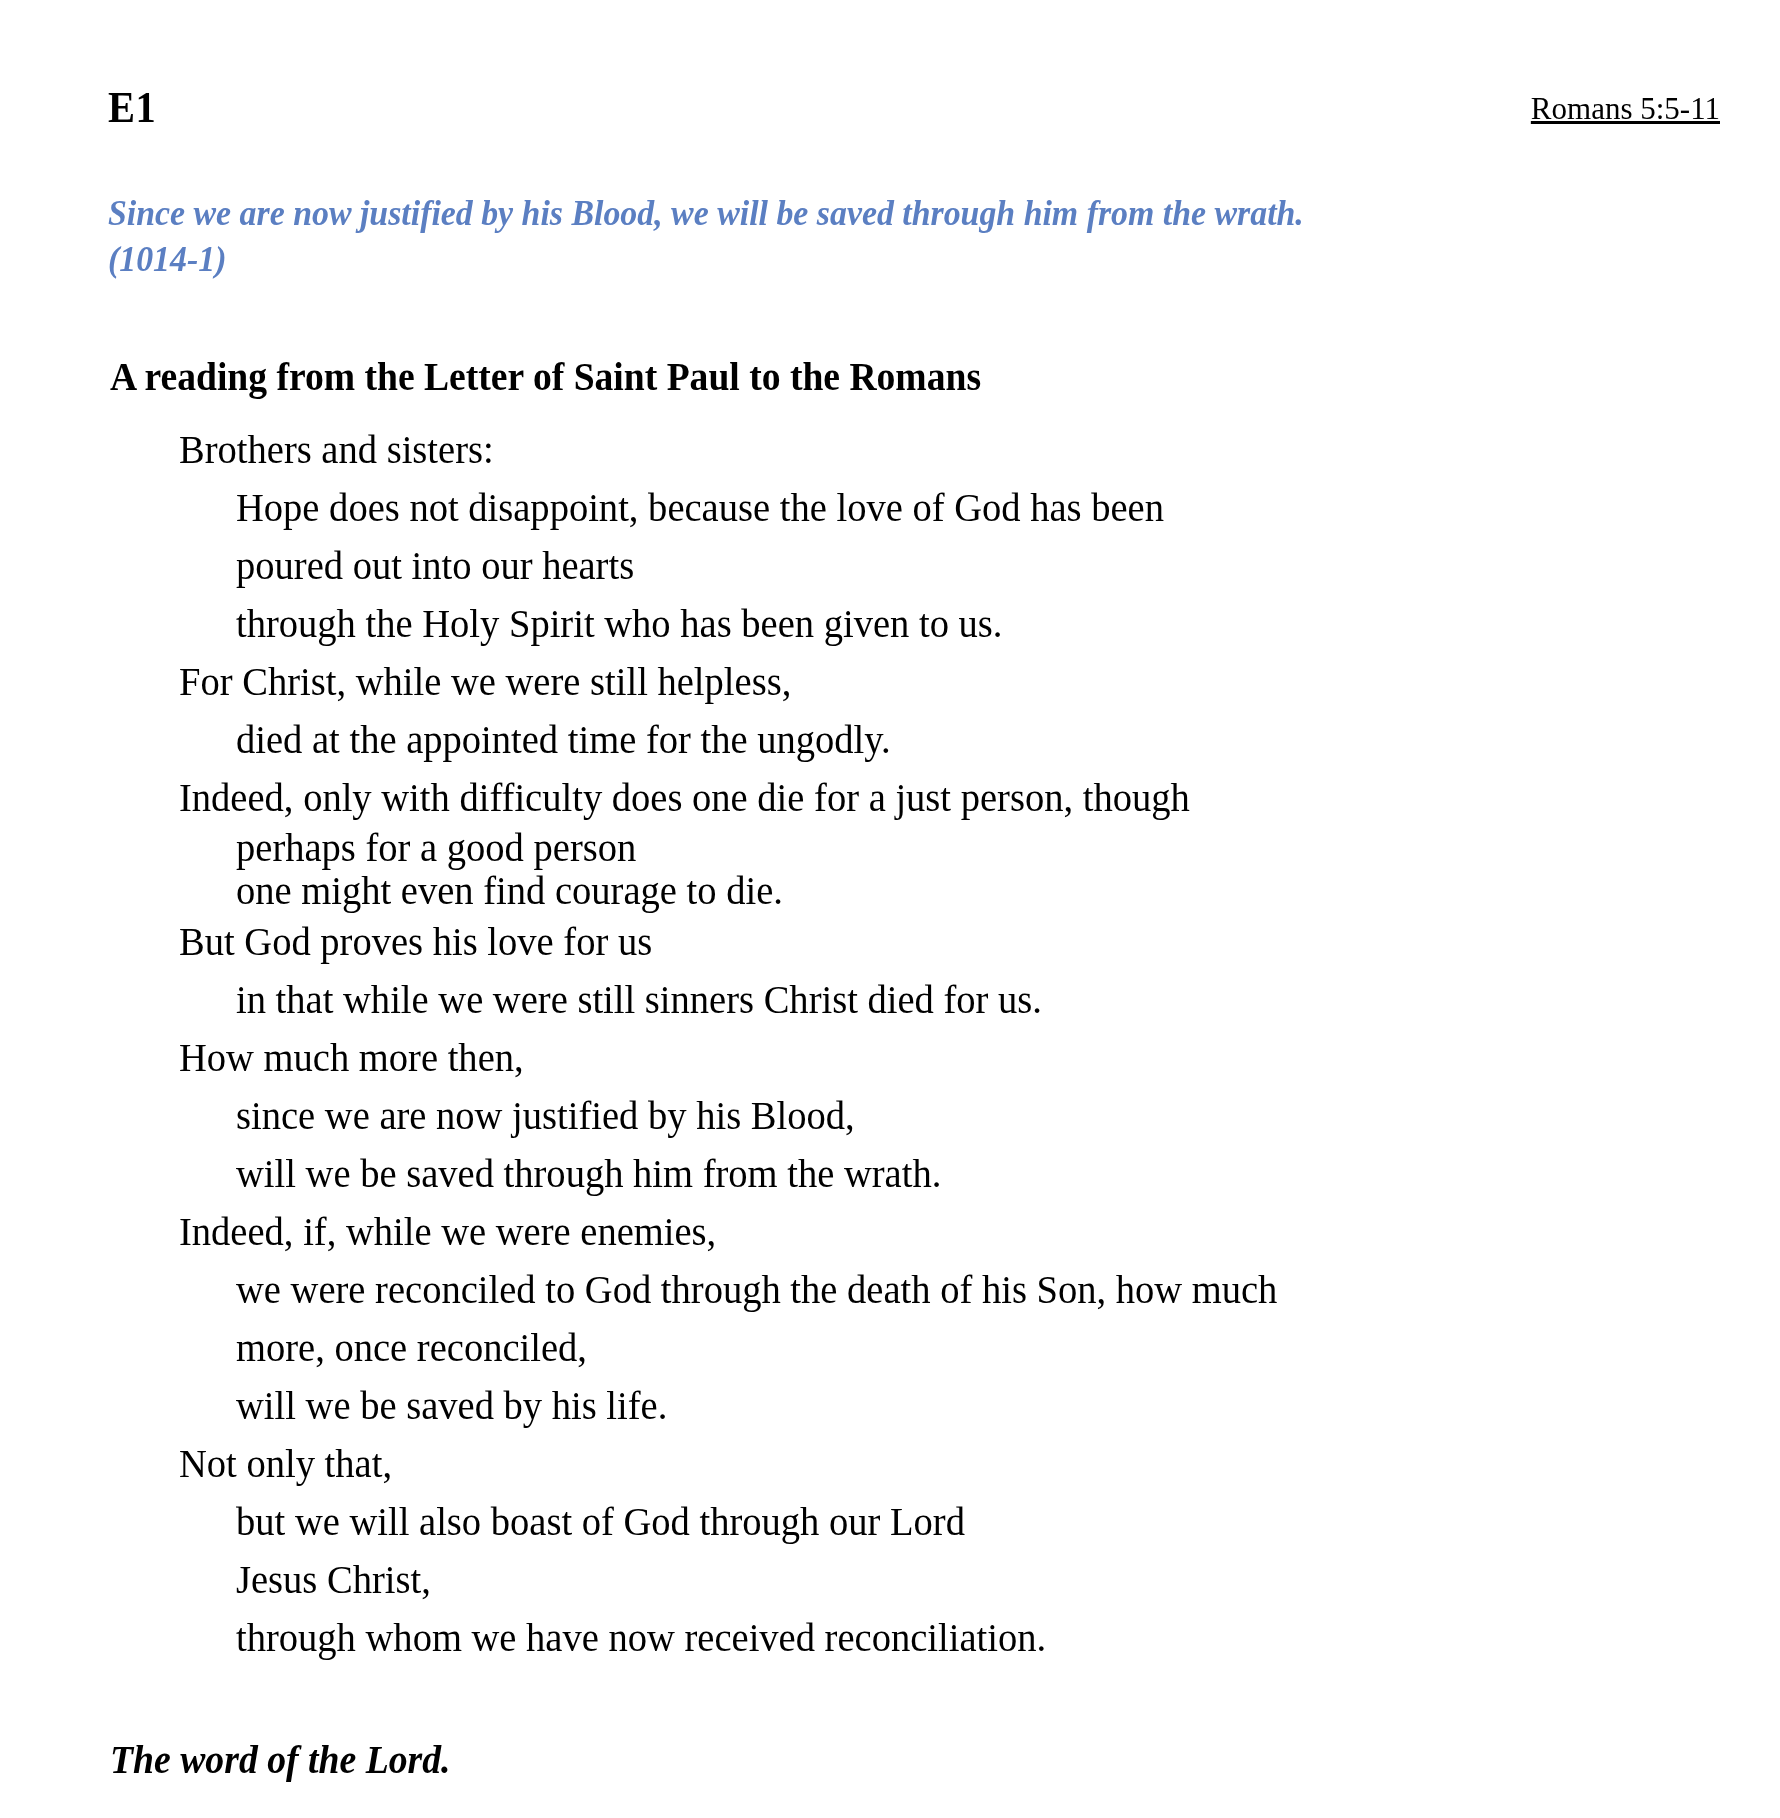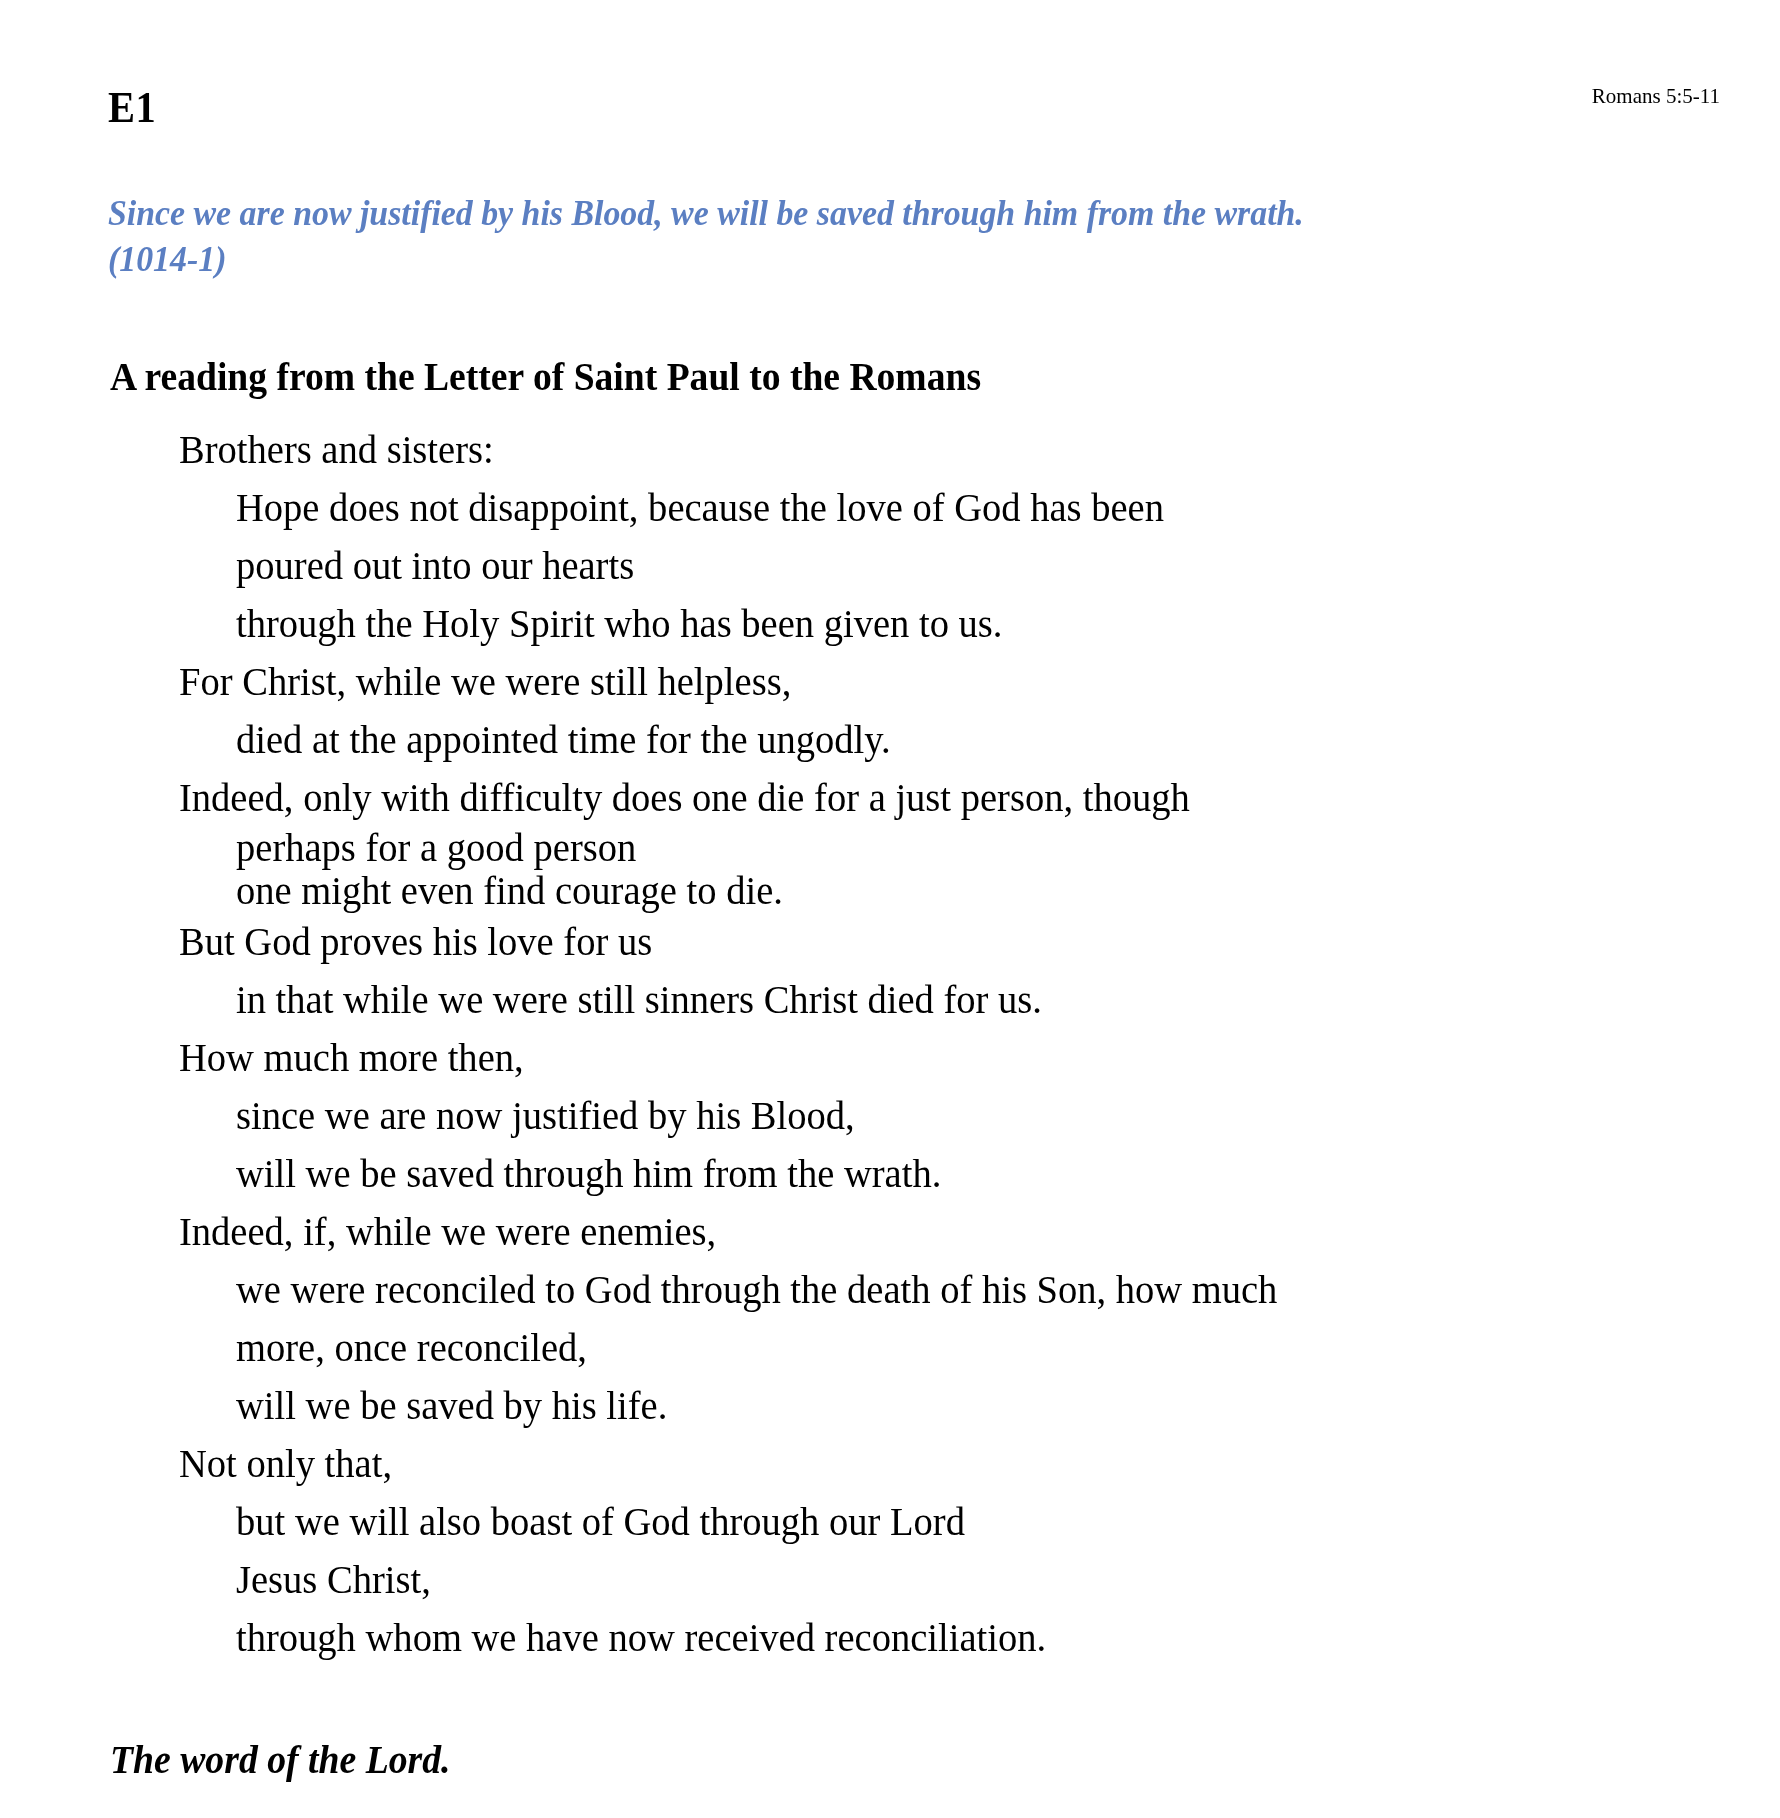--- a/index.html
+++ b/index.html
@@ -26,38 +26,39 @@
     padding: 0;
   }
 
   
   .header-row {
     position: absolute;
     left: 108px;
     top: 86px;
     width: 1612px;
     display: flex;
-    align-items: flex-start;
+    align-items: center;
     justify-content: space-between;
   }
   .reading-code {
     font-family: "Liberation Serif", "DejaVu Serif", serif;
     font-weight: 700;
     font-size: 44px;
     line-height: 1.0;
     letter-spacing: 0.5px;
     transform: scaleX(0.92);
     transform-origin: left center;
   }
   .scripture-ref {
     font-family: "Liberation Serif", "DejaVu Serif", serif;
     font-weight: 400;
-    font-size: 21px;
+    font-size: 31px;
     line-height: 1.0;
     white-space: nowrap;
+    text-decoration: underline;
   }
 
   
   .antiphon {
     position: absolute;
     left: 108px;
     top: 190px;
     width: 1490px;
     font-family: "Liberation Serif", "DejaVu Serif", serif;
     font-style: italic;

